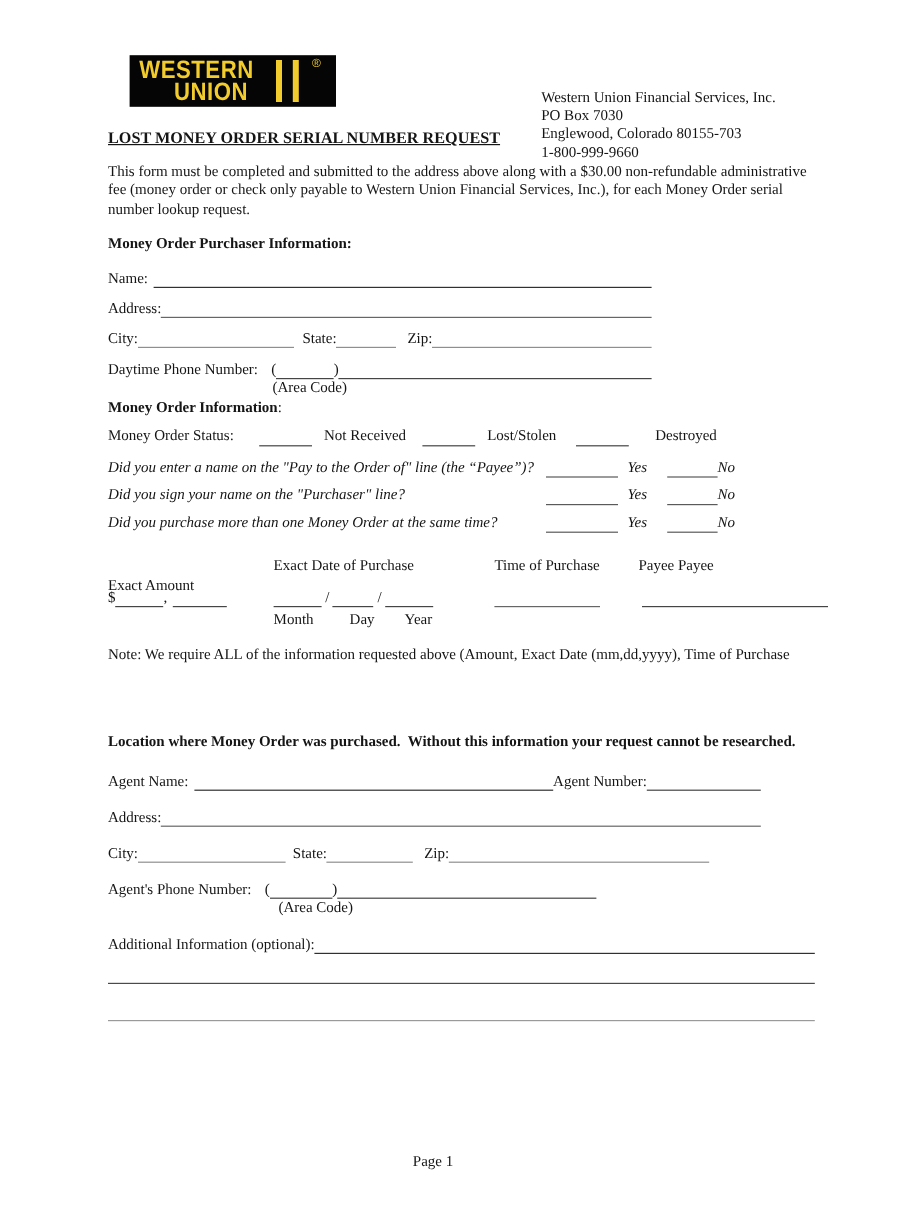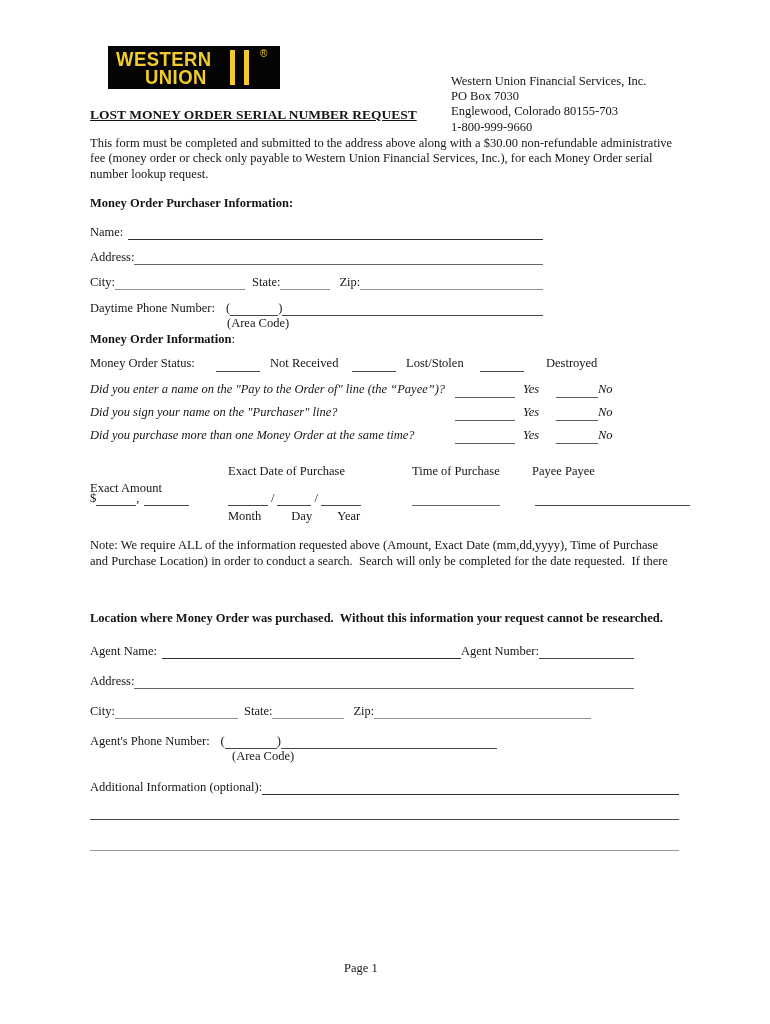--- a/index.html
+++ b/index.html
@@ -159,21 +159,20 @@
   <span class="bl abs" style="left:535px;top:491px;width:155px;"></span>
 
   <div class="abs" style="left:228px;top:509px;display:flex;">
     <span class="pre">Month</span>
     <span class="pre" style="margin-left:30px;">Day</span>
     <span class="pre" style="margin-left:25px;">Year</span>
   </div>
 
   <div class="abs note" style="left:90px;top:538px;">
     <div class="pline">Note: We require ALL of the information requested above (Amount, Exact Date (mm,dd,yyyy), Time of Purchase</div>
-    <div class="pline">and Purchase Location) in order to conduct a search.  Search will only be completed for the date requested.  If there</div>
   </div>
 
   <div class="abs b pre" style="left:90px;top:611px;">Location where Money Order was purchased.  Without this information your request cannot be researched.</div>
 
   <div class="row" style="left:90px;top:643px;width:544px;">
     <span class="lbl">Agent Name:</span>
     <span class="smallgap" style="width:5px;"></span>
     <span class="bl fill" style="border-bottom-color:#303030;"></span>
     <span class="lbl">Agent Number:</span>
     <span class="bl" style="width:95px;"></span>

